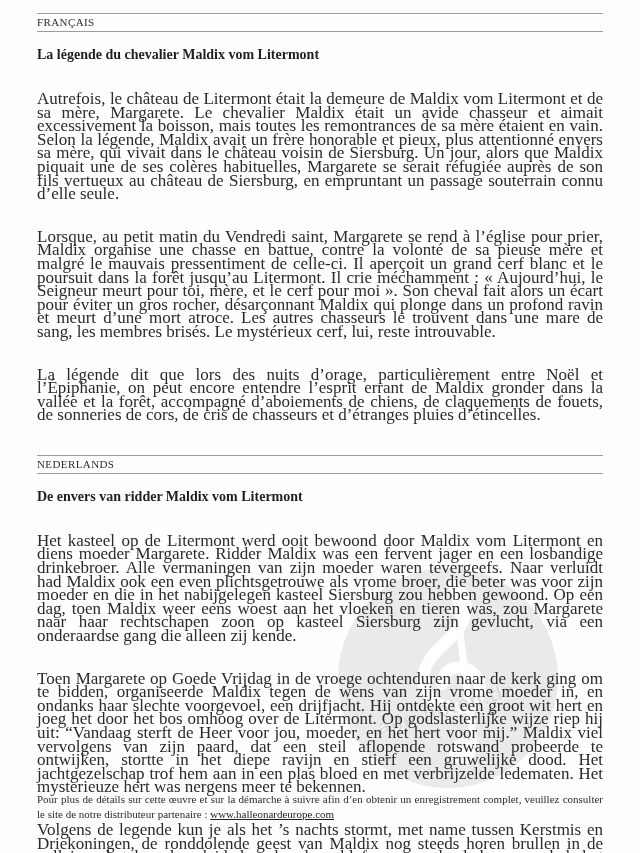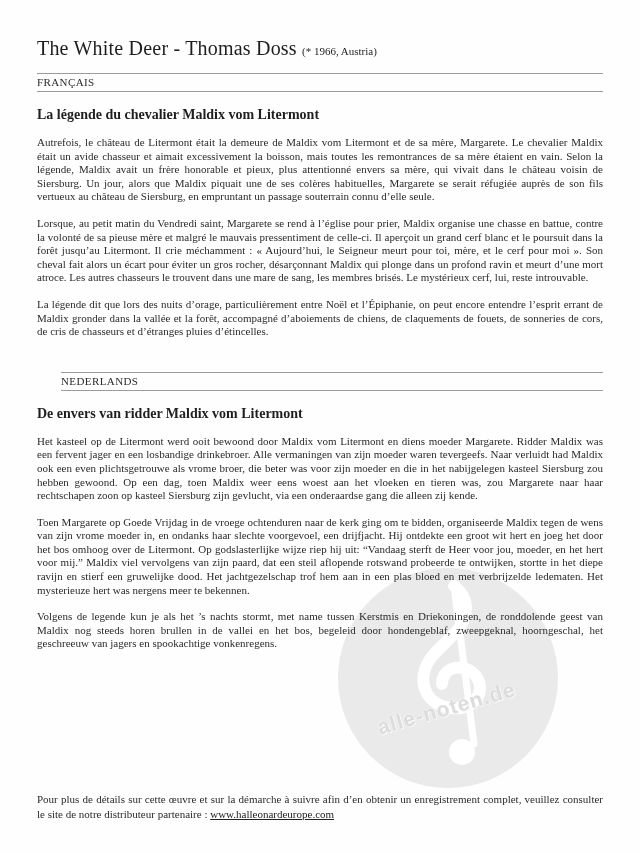--- a/index.html
+++ b/index.html
@@ -19,28 +19,28 @@
   }
   .title-suffix { font-size: 11px; letter-spacing: 0; }
   .lang-band {
     margin-top: 13px;
     border-top: 1px solid #9c9c9c;
     border-bottom: 1px solid #9c9c9c;
     padding: 2px 0 3px 0;
     font-size: 11px; letter-spacing: 0.4px;
     color: #2b2b2b;
   }
-  .lang-band.second { margin-top: 33px; margin-left: 24px; }
+  .lang-band.second { margin-top: 33px; }
   .section-heading {
     margin: 15px 0 0 0;
     font-size: 14px; font-weight: bold; color: #1f1f1f;
   }
   .body-par {
-    margin: 13px 0 0 0;
-    font-size: 11px; line-height: 13.6px;
+    margin: 29px 0 0 0;
+    font-size: 17px; line-height: 13.6px;
     text-align: justify;
     color: #2a2a2a;
   }
   .footer {
     position: absolute; z-index: 1;
     left: 37px; right: 37px; top: 792px;
     font-size: 11px; line-height: 15px; color: #2a2a2a;
   }
   .footer-p { margin: 0 0 2px 0; }
   .footer-p.fr { text-align: justify; }
@@ -73,24 +73,20 @@
     <svg class="wm-clef" width="120" height="210" viewBox="0 0 120 210" aria-hidden="true">
       <path d="M62,12 C78,24 78,44 62,60 L44,78 C24,98 28,126 54,133 C80,140 96,118 84,102 C73,88 50,92 50,110" fill="none" stroke="#ffffff" stroke-width="12" stroke-linecap="round"></path>
       <path d="M62,12 L82,170" fill="none" stroke="#ffffff" stroke-width="7" stroke-linecap="round"></path>
       <circle cx="70" cy="178" r="13" fill="#ffffff"></circle>
     </svg>
     <div class="wm-text">alle-noten.de</div>
   </div>
 
   <div class="content">
 
-    <h1 class="title">
-      <span>The White Deer - Thomas Doss</span>
-      <span class="title-suffix">(* 1966, Austria)</span>
-    </h1>
 
     <div class="lang-band">FRANÇAIS</div>
 
     <h2 class="section-heading">La légende du chevalier Maldix vom Litermont</h2>
 
     <p class="body-par">Autrefois, le château de Litermont était la demeure de Maldix vom Litermont et de sa mère, Margarete. Le chevalier Maldix était un avide chasseur et aimait excessivement la boisson, mais toutes les remontrances de sa mère étaient en vain. Selon la légende, Maldix avait un frère honorable et pieux, plus attentionné envers sa mère, qui vivait dans le château voisin de Siersburg. Un jour, alors que Maldix piquait une de ses colères habituelles, Margarete se serait réfugiée auprès de son fils vertueux au château de Siersburg, en empruntant un passage souterrain connu d’elle seule.</p>
     <p class="body-par">Lorsque, au petit matin du Vendredi saint, Margarete se rend à l’église pour prier, Maldix organise une chasse en battue, contre la volonté de sa pieuse mère et malgré le mauvais pressentiment de celle-ci. Il aperçoit un grand cerf blanc et le poursuit dans la forêt jusqu’au Litermont. Il crie méchamment : « Aujourd’hui, le Seigneur meurt pour toi, mère, et le cerf pour moi ». Son cheval fait alors un écart pour éviter un gros rocher, désarçonnant Maldix qui plonge dans un profond ravin et meurt d’une mort atroce. Les autres chasseurs le trouvent dans une mare de sang, les membres brisés. Le mystérieux cerf, lui, reste introuvable.</p>
     <p class="body-par">La légende dit que lors des nuits d’orage, particulièrement entre Noël et l’Épiphanie, on peut encore entendre l’esprit errant de Maldix gronder dans la vallée et la forêt, accompagné d’aboiements de chiens, de claquements de fouets, de sonneries de cors, de cris de chasseurs et d’étranges pluies d’étincelles.</p>
 
     <div class="lang-band second">NEDERLANDS</div>

